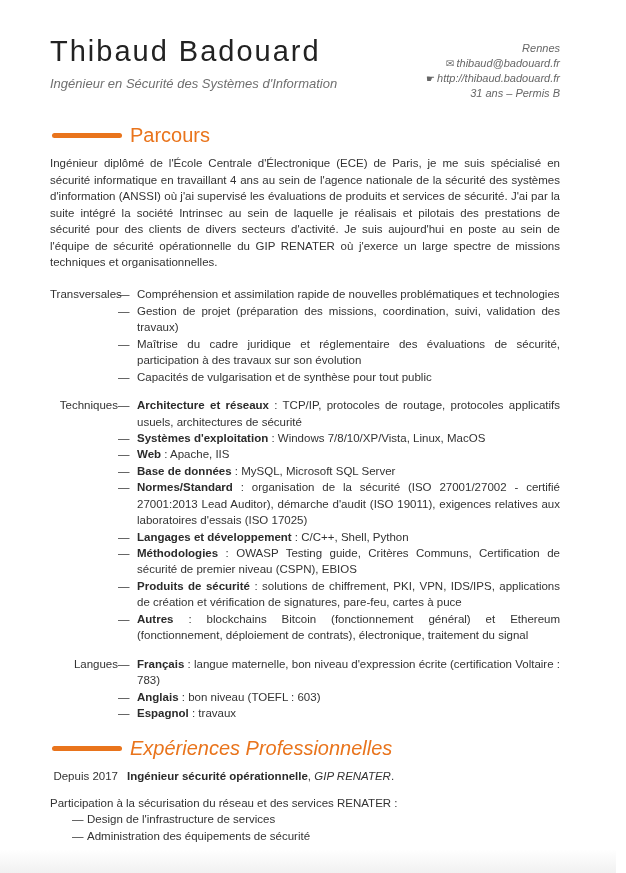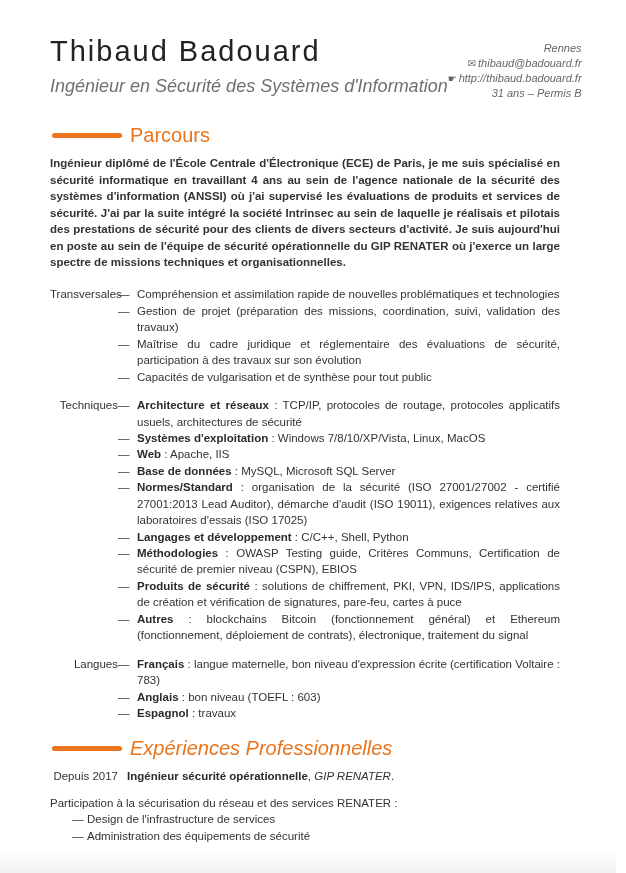--- a/index.html
+++ b/index.html
@@ -13,30 +13,30 @@
     font-size:11.5px;
     color:#333333;
     background:#ffffff;
   }
   
   .cv-header { display:flex; justify-content:space-between; margin-bottom:24px; }
   .name {
     margin:0; font-size:29px; font-weight:400; letter-spacing:2px;
     color:#222222; white-space:nowrap;
   }
-  .tagline { margin-top:8px; font-style:italic; font-size:18px; color:#6f6f6f; white-space:nowrap; }
+  .tagline { margin-top:8px; font-style:italic; font-size:13px; color:#6f6f6f; white-space:nowrap; }
   .contact { margin-top:6px; text-align:right; font-style:italic; font-size:11px; color:#666666; line-height:1.35; white-space:nowrap; }
   .contact .icon { font-style:normal; font-family:"DejaVu Sans", sans-serif; font-size:10px; color:#666666; margin-right:2px; }
   .contact .link { color:#666666; text-decoration:none; cursor:pointer; }
   
   .sec { margin-top:16px; }
   .sec-title { display:flex; align-items:center; font-size:20px; margin-bottom:8px; }
   .sec-rule { width:70px; height:5px; border-radius:2.5px; margin:0 8px 0 2px; flex:0 0 auto; }
   .sec-label { white-space:nowrap; }
-  .para { margin:0; text-align:justify; line-height:1.43;font-weight:bold; }
+  .para { margin:0; text-align:justify; line-height:1.43; }
   
   .cv-row { display:grid; grid-template-columns:68px 1fr; margin-bottom:12px; }
   .cv-label { text-align:right; line-height:1.43; }
   .d-item { display:flex; text-align:justify; line-height:1.43; }
   .d-dash { flex:0 0 19px; }
   .d-text { flex:1 1 auto; }
   .d-term { font-weight:700; color:#2b2b2b; }
   
   .entry { display:grid; grid-template-columns:68px 1fr; column-gap:9px; line-height:1.43; }
   .entry-period { text-align:right; white-space:nowrap; }

